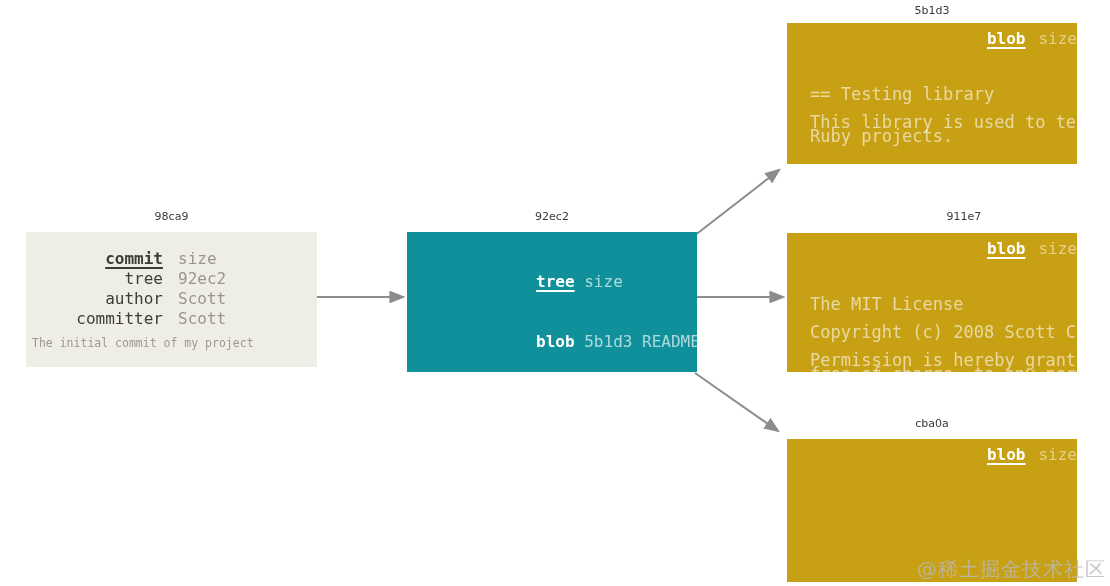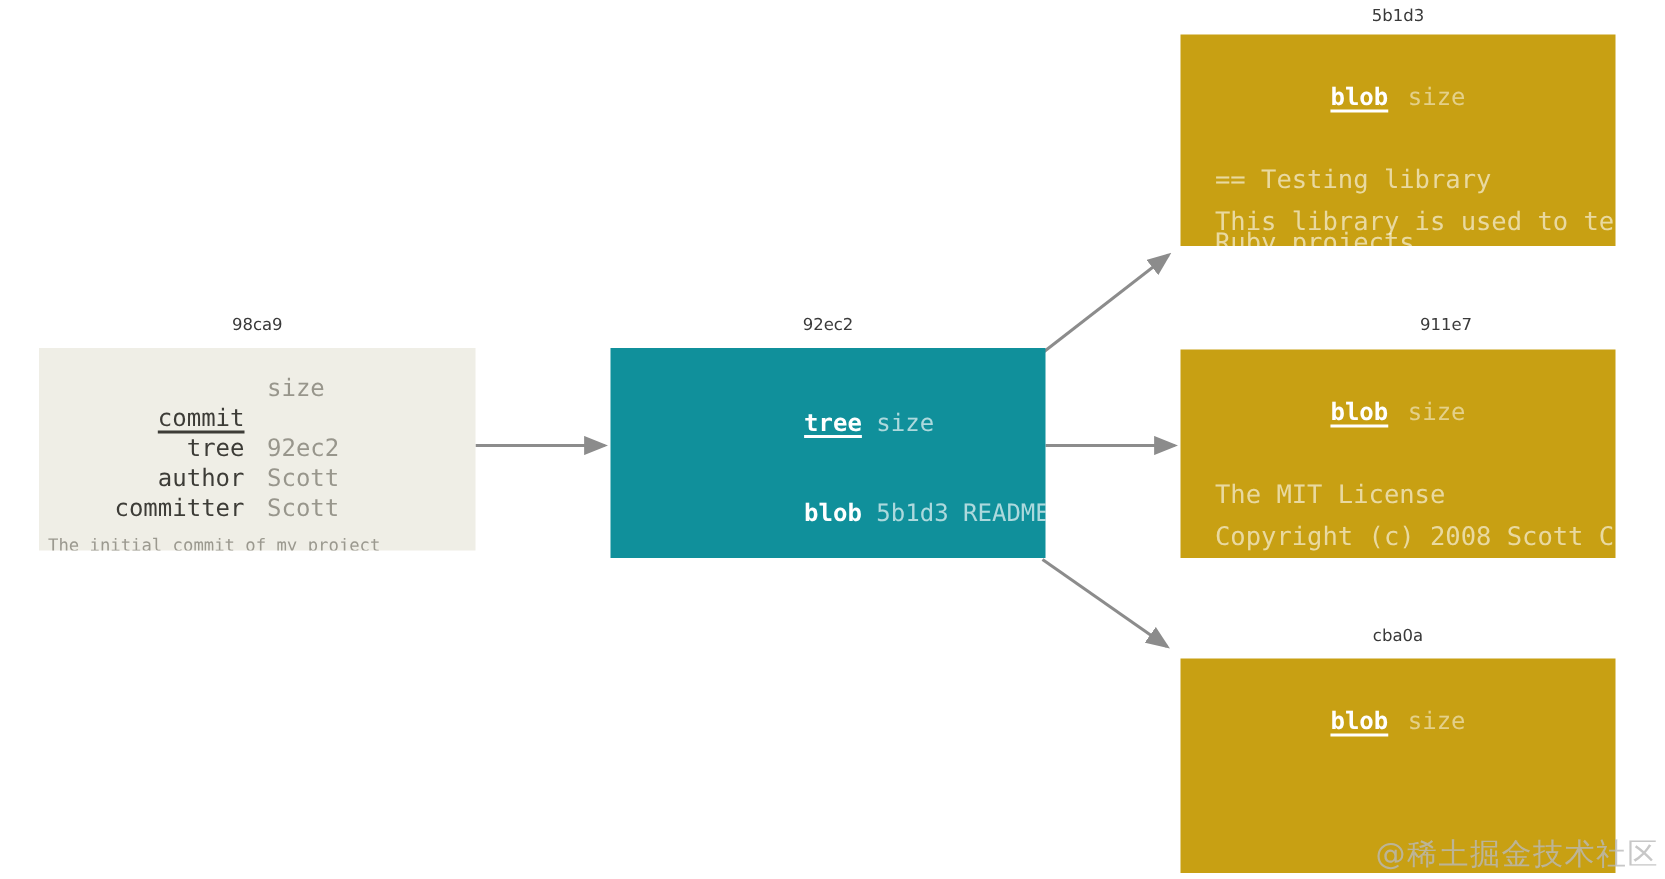--- a/index.html
+++ b/index.html
@@ -37,21 +37,21 @@
   .commit-box {
     left: 26px; top: 232px; width: 291px; height: 135px;
     background: #efeee6;
   }
   .commit-rows { padding-top: 17px; }
   .commit-row { display: flex; line-height: 20px; font-size: 16px; }
   .commit-row .lbl {
     width: 137px; text-align: right; color: #3d3c37; white-space: pre;
   }
   .commit-row .val { margin-left: 15px; color: #98968c; white-space: pre; }
-  .emph { font-weight: normal; margin-top: 20px; }
+  .emph { font-weight: bold; }
   .u { text-decoration: underline; text-underline-offset: 3px; text-decoration-thickness: 2px; }
   .commit-caption {
     margin-top: 7px; padding-left: 6px;
     font-size: 11.5px; color: #9b998f; white-space: pre;
   }
 
   
   .tree-box {
     left: 407px; top: 232px; width: 290px; height: 140px;
     background: #10909b;
@@ -60,21 +60,21 @@
   .tree-row { line-height: 20px; font-size: 16px; white-space: pre; }
   .tree-row .lbl { font-weight: bold; color: #ffffff; }
   .tree-row .val { color: rgba(255,255,255,0.66); }
 
   
   .blob-box { background: #c8a013; width: 290px; left: 787px; }
   .blob1 { top: 23px;  height: 141px; }
   .blob2 { top: 233px; height: 139px; }
   .blob3 { top: 439px; height: 143px; }
   .blob-head {
-    margin-top: 32px; text-align: center;
+    margin-top: 6px; text-align: right;
     line-height: 20px; font-size: 16px;
   }
   .blob-head .lbl {
     font-weight: bold; color: #ffffff;
     text-decoration: underline; text-underline-offset: 3px; text-decoration-thickness: 2px;
   }
   .blob-head .val { color: rgba(255,255,255,0.5); margin-left: 13px; }
   .blob-body {
     margin-top: 38px; padding-left: 23px; padding-right: 15px;
     font-size: 17px; line-height: 14px;

